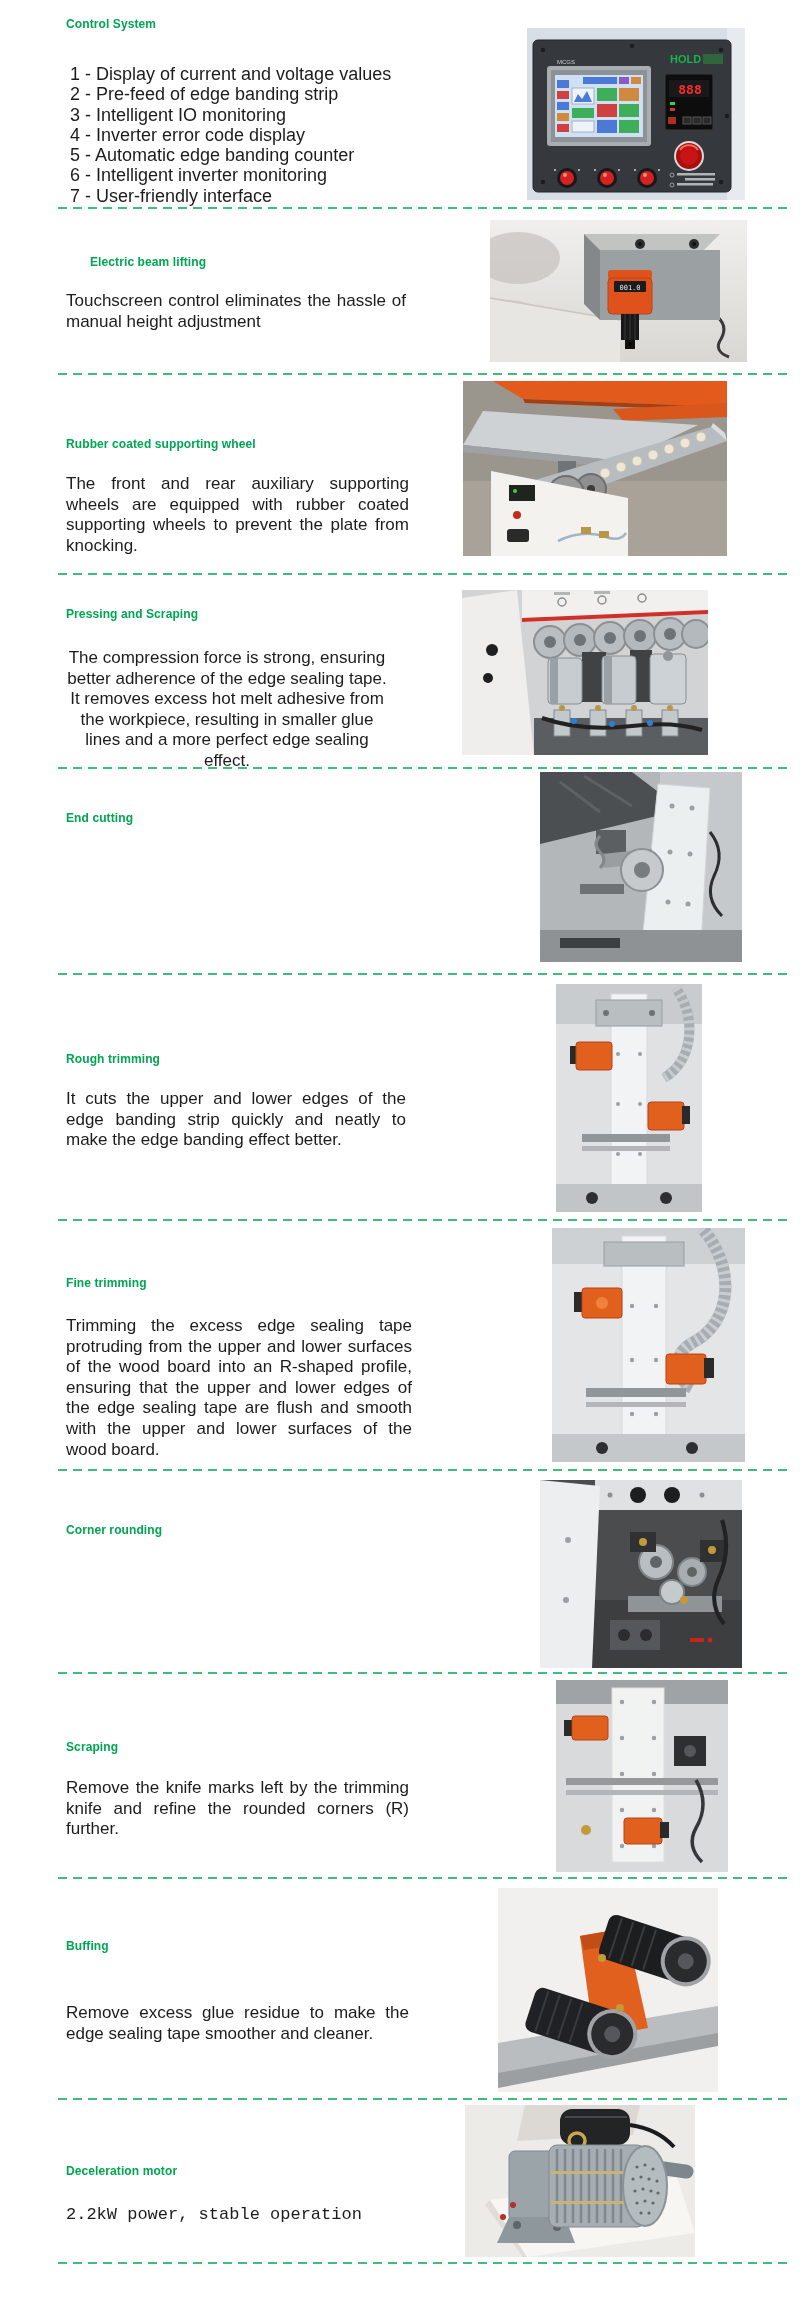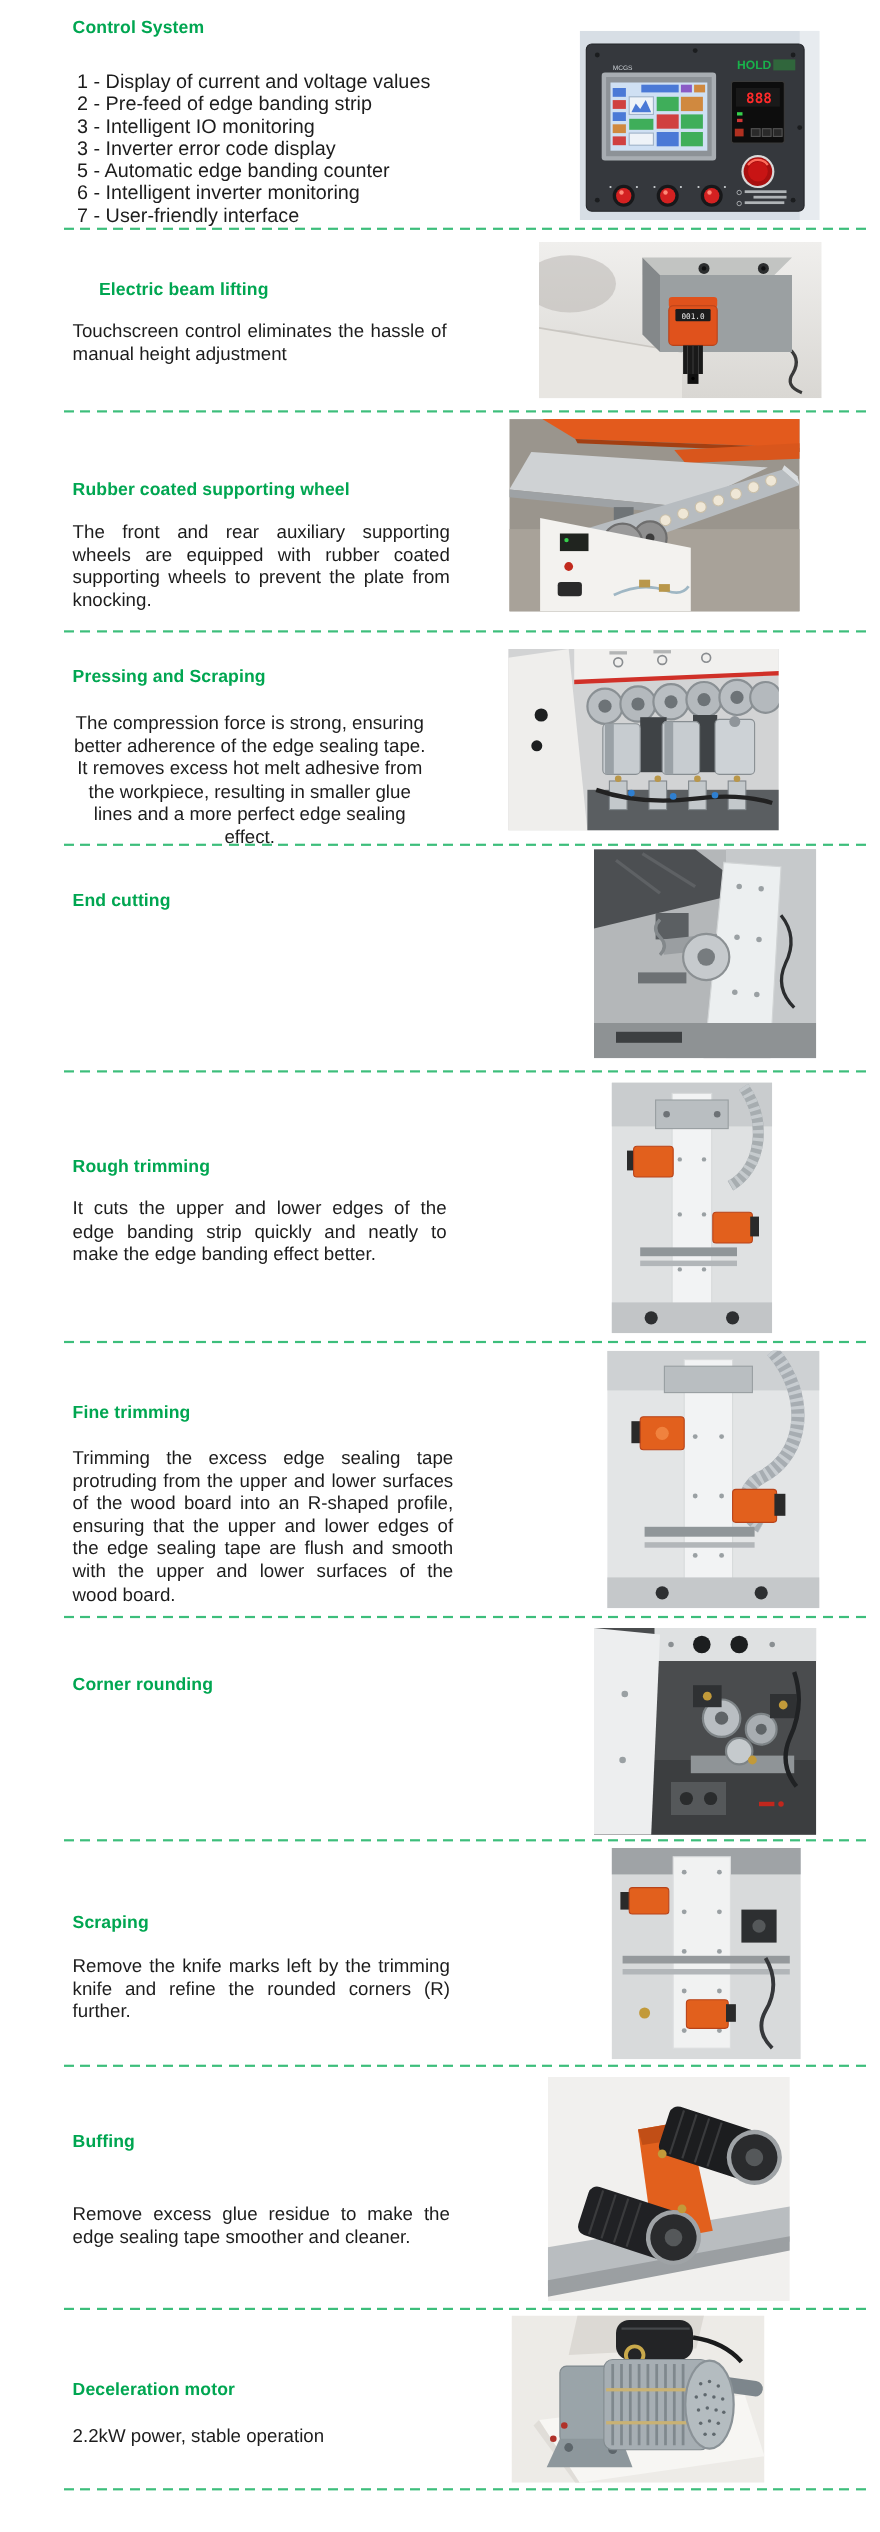--- a/index.html
+++ b/index.html
@@ -10,21 +10,21 @@
     font-family:"Liberation Sans", sans-serif;
     color:#1c1c1c;
     overflow:hidden;
   }
   .sep{
     position:absolute;left:58px;width:734px;height:2px;
     background:repeating-linear-gradient(90deg,#3dbe7b 0 9px,transparent 9px 15px);
   }
   .sec-heading{
     position:absolute;left:66px;
-    font-size:16px;font-weight:bold;color:#00a651;
+    font-size:12px;font-weight:bold;color:#00a651;
     letter-spacing:.1px;white-space:nowrap;
   }
   .sec-body{
     position:absolute;left:66px;
     font-size:17px;line-height:20.6px;color:#1c1c1c;
     text-align:justify;
   }
   .sec-body.left{text-align:center;}
   .feature-list{
     position:absolute;left:70px;top:64px;margin:0;padding:0;list-style:none;
@@ -35,21 +35,21 @@
 </head>
 <body>
 
 <div id="page">
 
   <div class="sec-heading" style="top:17px;">Control System</div>
   <ul class="feature-list">
     <li>1 - Display of current and voltage values</li>
     <li>2 - Pre-feed of edge banding strip</li>
     <li>3 - Intelligent IO monitoring</li>
-    <li>3 - Inverter error code display</li>
+    <li>4 - Inverter error code display</li>
     <li>5 - Automatic edge banding counter</li>
     <li>6 - Intelligent inverter monitoring</li>
     <li>7 - User-friendly interface</li>
   </ul>
   <svg class="photo" style="left:527px;top:28px;" width="218" height="172" viewBox="0 0 218 172">
     <rect width="218" height="172" fill="#d7dee5"></rect>
     <rect x="200" width="18" height="172" fill="#e7ebef"></rect>
     <rect x="6" y="12" width="198" height="152" rx="5" fill="#35383d" stroke="#24262a"></rect>
     <circle cx="16" cy="22" r="2.2" fill="#1b1d1f"></circle>
       <circle cx="105" cy="18" r="2.2" fill="#1b1d1f"></circle>
@@ -431,21 +431,21 @@
       <line x1="78" y1="114" x2="78" y2="156" stroke="#3a3b3d" stroke-width="2"></line>
       <circle cx="116" cy="135" r="23" fill="#2a2b2d" stroke="#9fa3a6" stroke-width="4"></circle>
       <circle cx="116" cy="135" r="8" fill="#55585a"></circle>
     </g>
     <circle cx="104" cy="70" r="4" fill="#c29a3a"></circle>
     <circle cx="122" cy="120" r="4" fill="#c29a3a"></circle>
   </svg>
   <div class="sep" style="top:2098px;"></div>
 
   <div class="sec-heading" style="top:2164px;">Deceleration motor</div>
-  <div class="sec-body" style="top:2205px;width:343px;">2.2kW power, stable operation</div>
+  <div class="sec-body" style="top:2205px;width:343px;font-family:Liberation Mono, monospace;">2.2kW power, stable operation</div>
   <svg class="photo" style="left:465px;top:2105px;" width="230" height="152" viewBox="0 0 230 152">
     <rect width="230" height="152" fill="#edebe7"></rect>
     <polygon points="60,0 175,0 168,30 52,36" fill="#dcd9d4"></polygon>
     <polygon points="25,95 212,72 230,128 62,152" fill="#f7f6f3"></polygon>
     <polygon points="25,95 62,152 58,152 20,100" fill="#e0ddd8"></polygon>
     <rect x="95" y="4" width="70" height="36" rx="12" fill="#232426"></rect>
     <line x1="100" y1="12" x2="162" y2="12" stroke="#45474a" stroke-width="2"></line>
     <path d="M165,20 q28,4 44,22" stroke="#1a1b1c" stroke-width="4" fill="none"></path>
     <rect x="168" y="52" width="62" height="14" rx="7" fill="#7d868c" transform="rotate(8 168 52)"></rect>
     <circle cx="112" cy="36" r="8" fill="none" stroke="#c9a94b" stroke-width="3.5"></circle>

